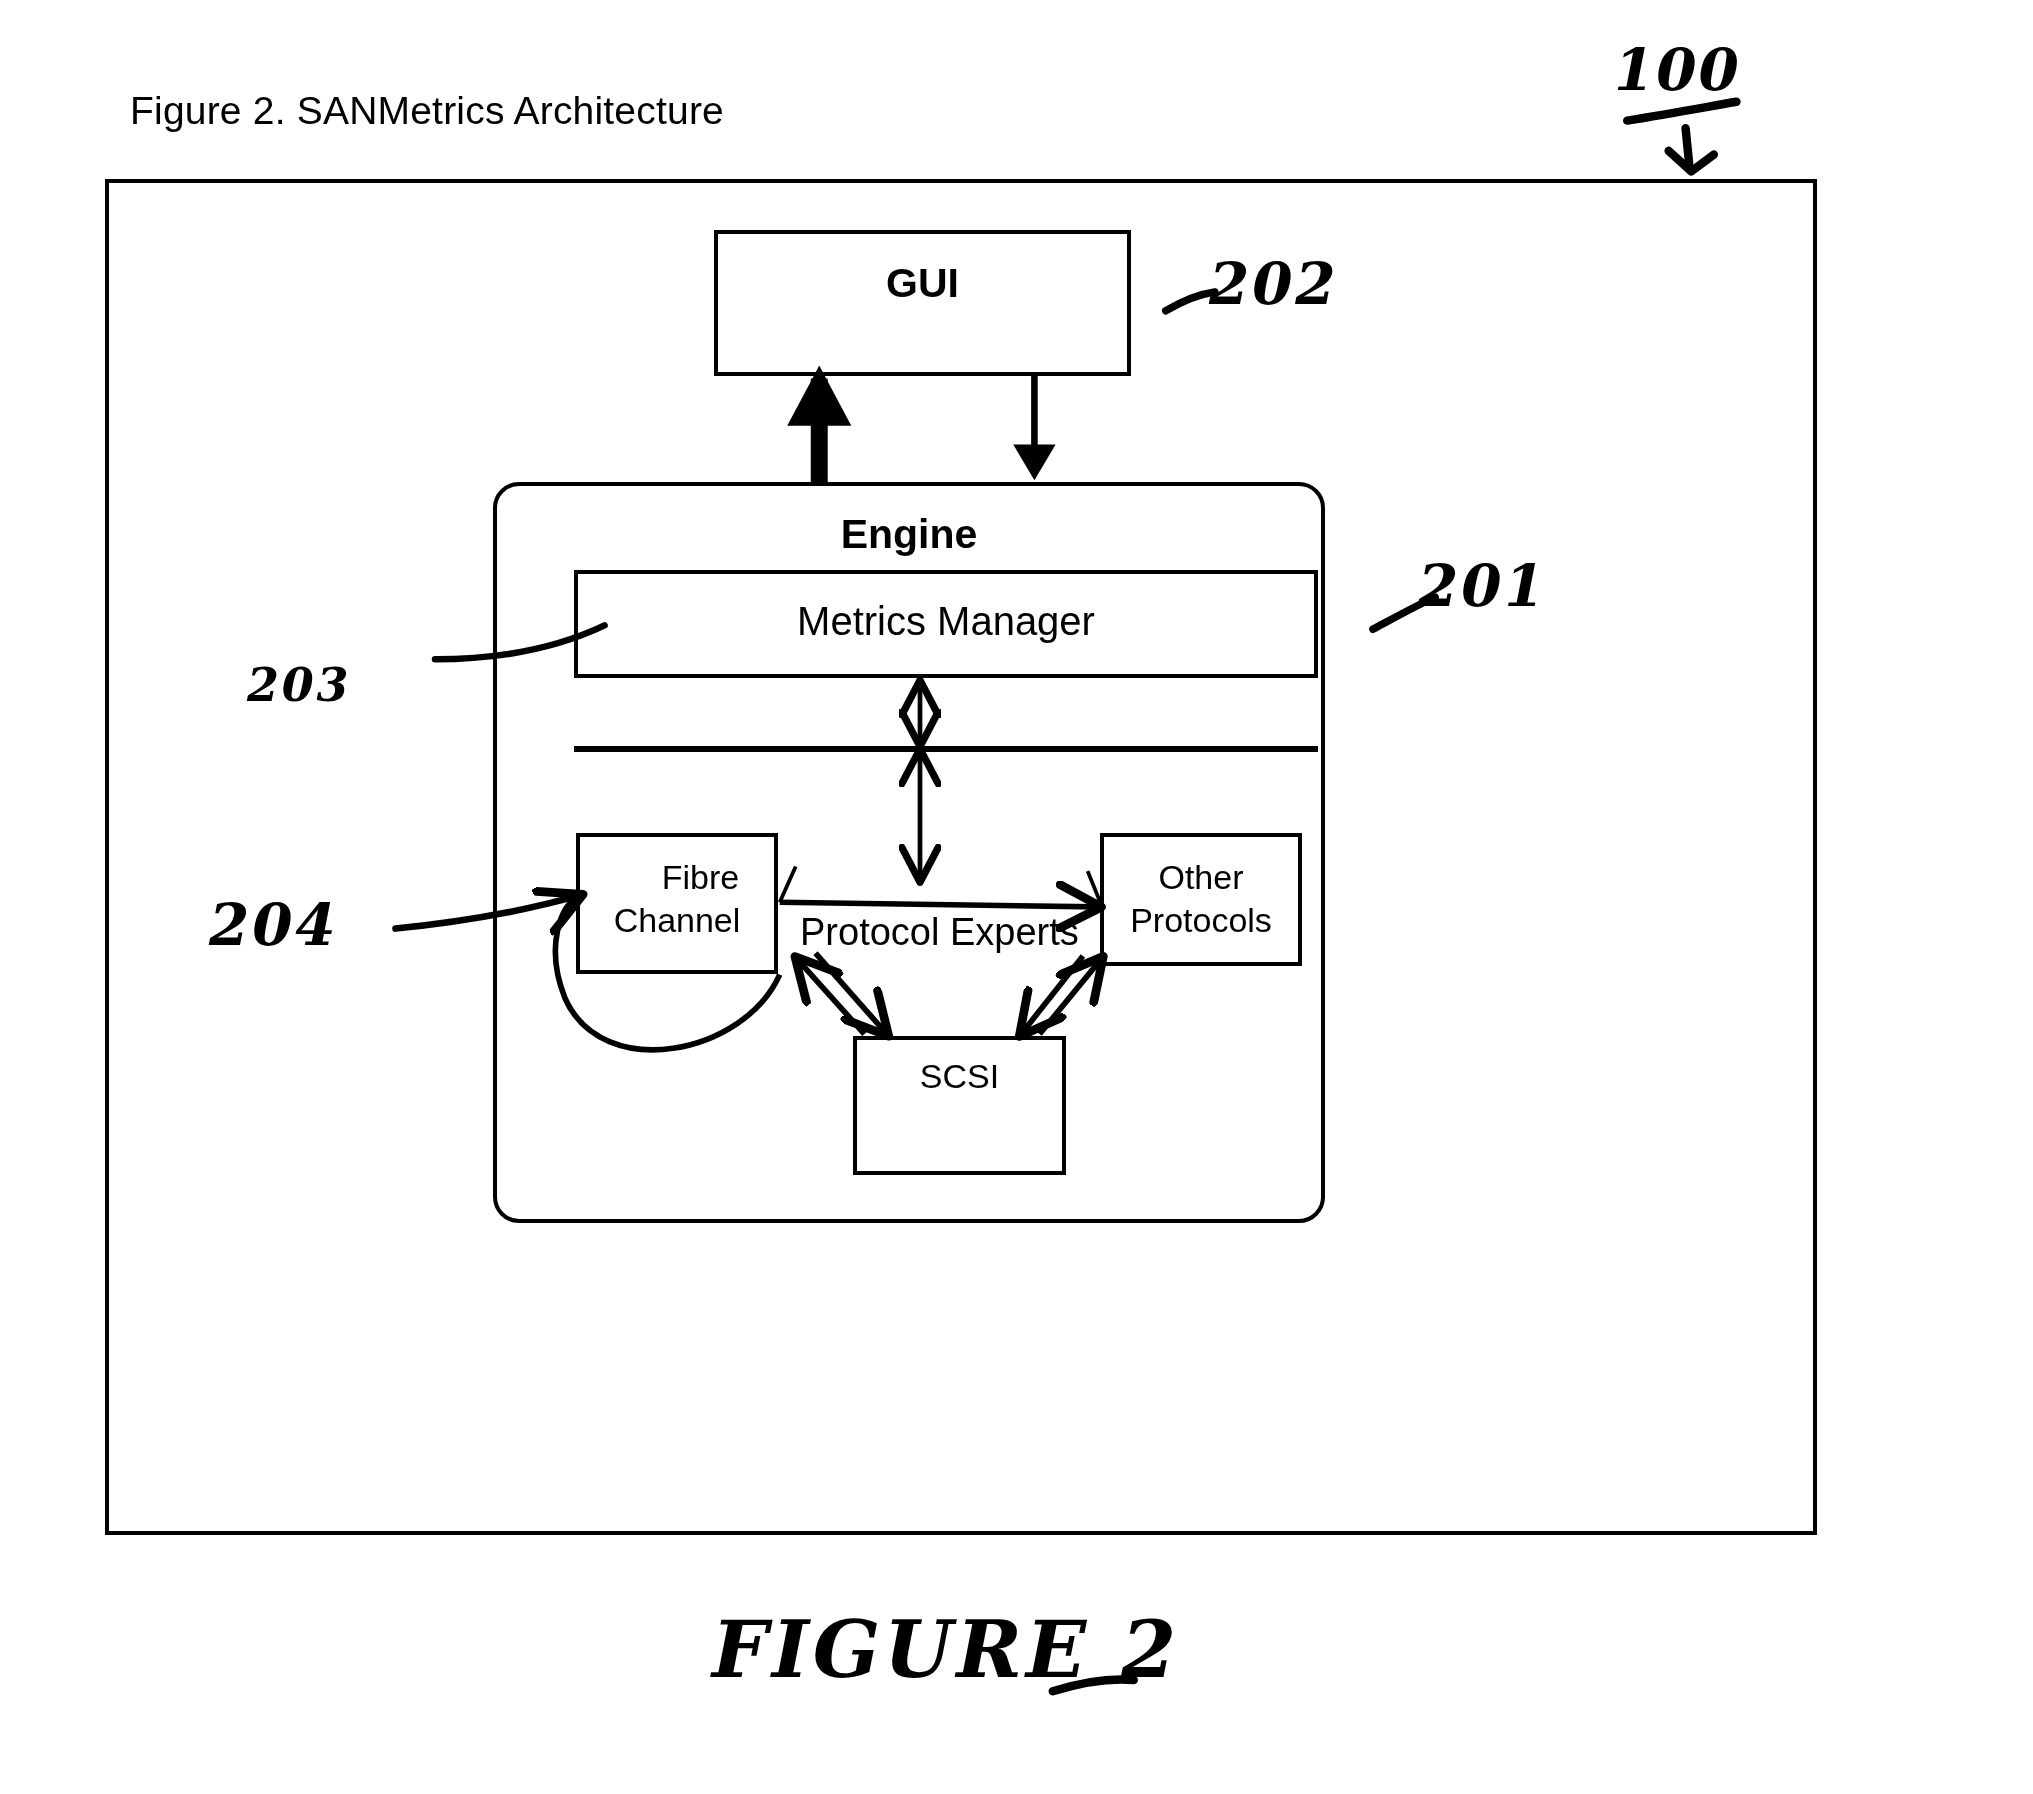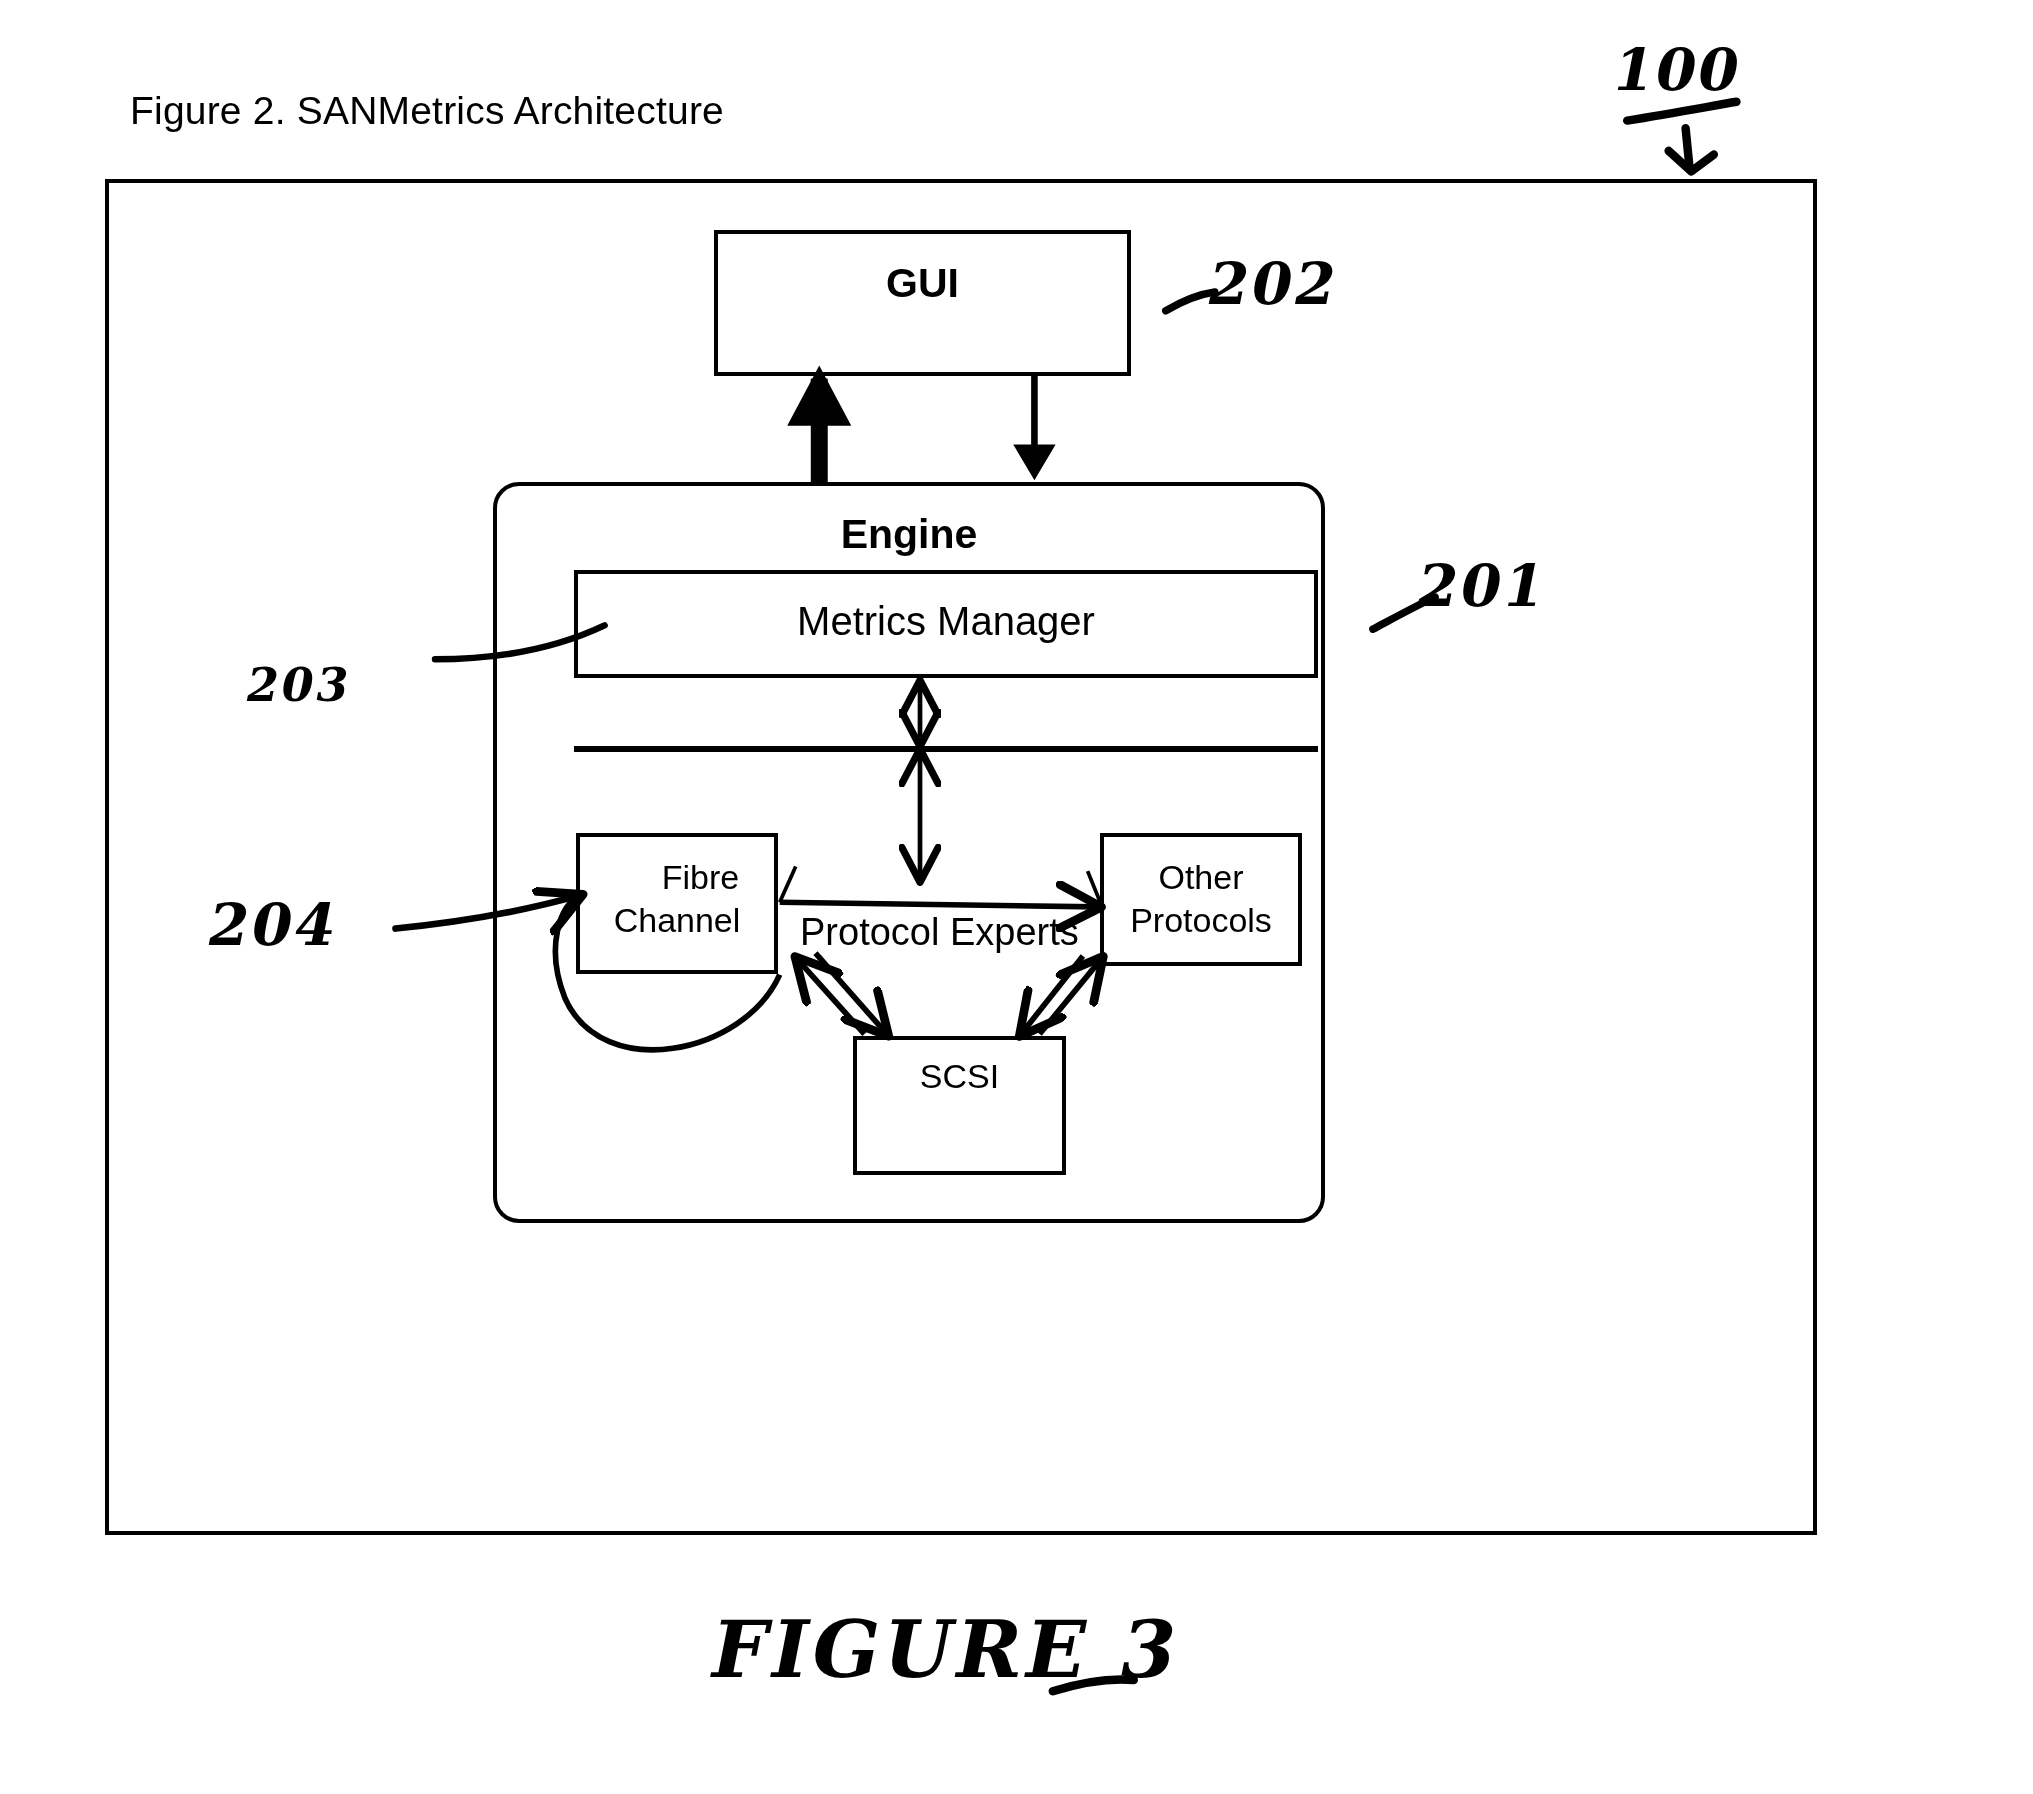--- a/index.html
+++ b/index.html
@@ -324,16 +324,16 @@
   </svg>
 
   <div class="handwriting" id="hw-202">202</div>
 
   <div class="handwriting" id="hw-201">201</div>
 
   <div class="handwriting" id="hw-203">203</div>
 
   <div class="handwriting" id="hw-204">204</div>
 
-  <div class="handwriting" id="hw-figure2">FIGURE 3</div>
+  <div class="handwriting" id="hw-figure2">FIGURE 2</div>
 
 </div>
 
 
 </body></html>

